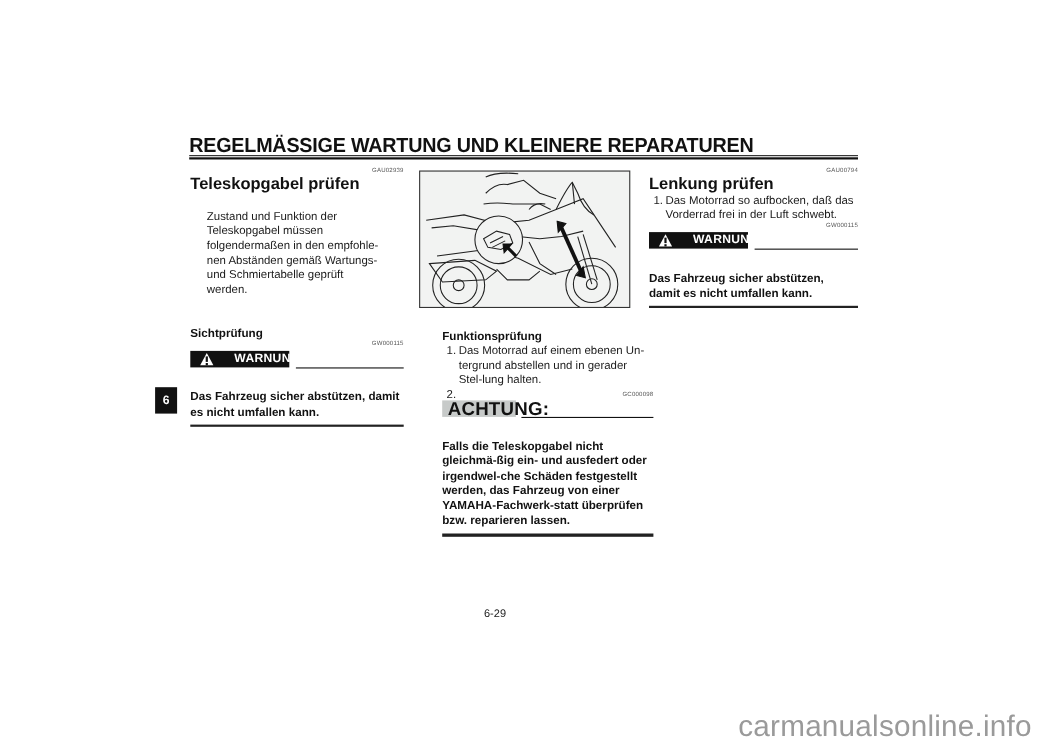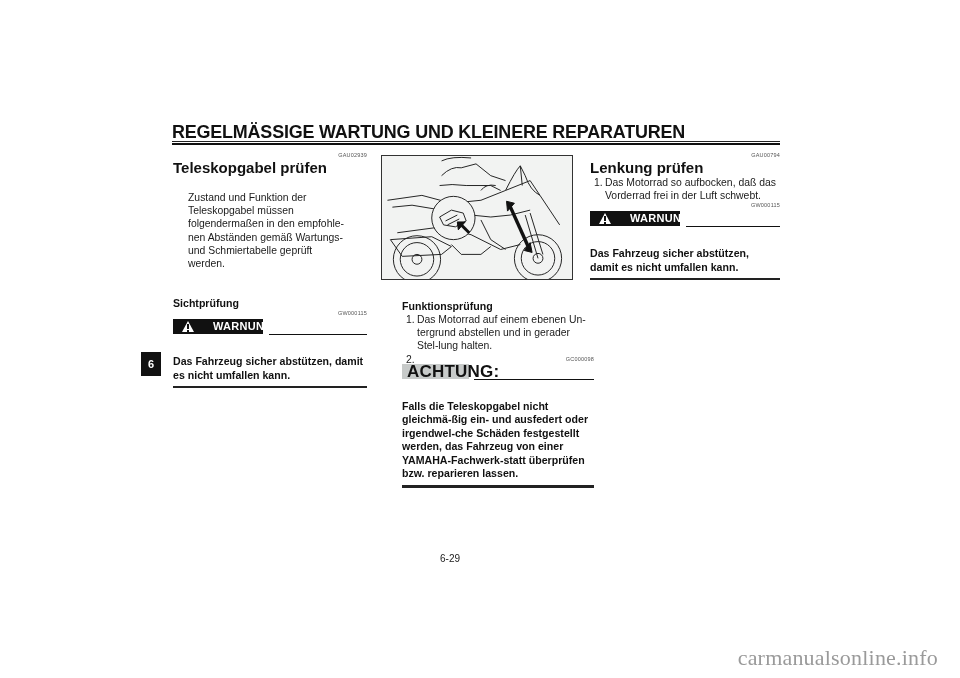--- a/index.html
+++ b/index.html
@@ -79,22 +79,22 @@
       position: absolute; left: 141px; top: 352px; width: 20px; height: 24px;
       background: #111; color: #fff; font-weight: bold; font-size: 11px;
       text-align: center; line-height: 24px;
     }
     .page-num {
       position: absolute; left: 0; width: 900px; top: 553px; text-align: center;
       font-size: 10px; color: #222;
     }
     .watermark {
       position: absolute; right: 22px; top: 645px;
-      font-size: 22px; color: #9a9a9a; letter-spacing: 0.2px;
-      font-family: Liberation Serif, serif;
+      font-size: 27px; color: #9a9a9a; letter-spacing: 0.2px;
+      font-family: Liberation Sans, sans-serif;
     }
   </style>
 </head>
 <body>
 
 <div class="page-title">REGELMÄSSIGE WARTUNG UND KLEINERE REPARATUREN</div>
 <div class="title-rule"></div>
 
 <div class="side-tab">6</div>
 

